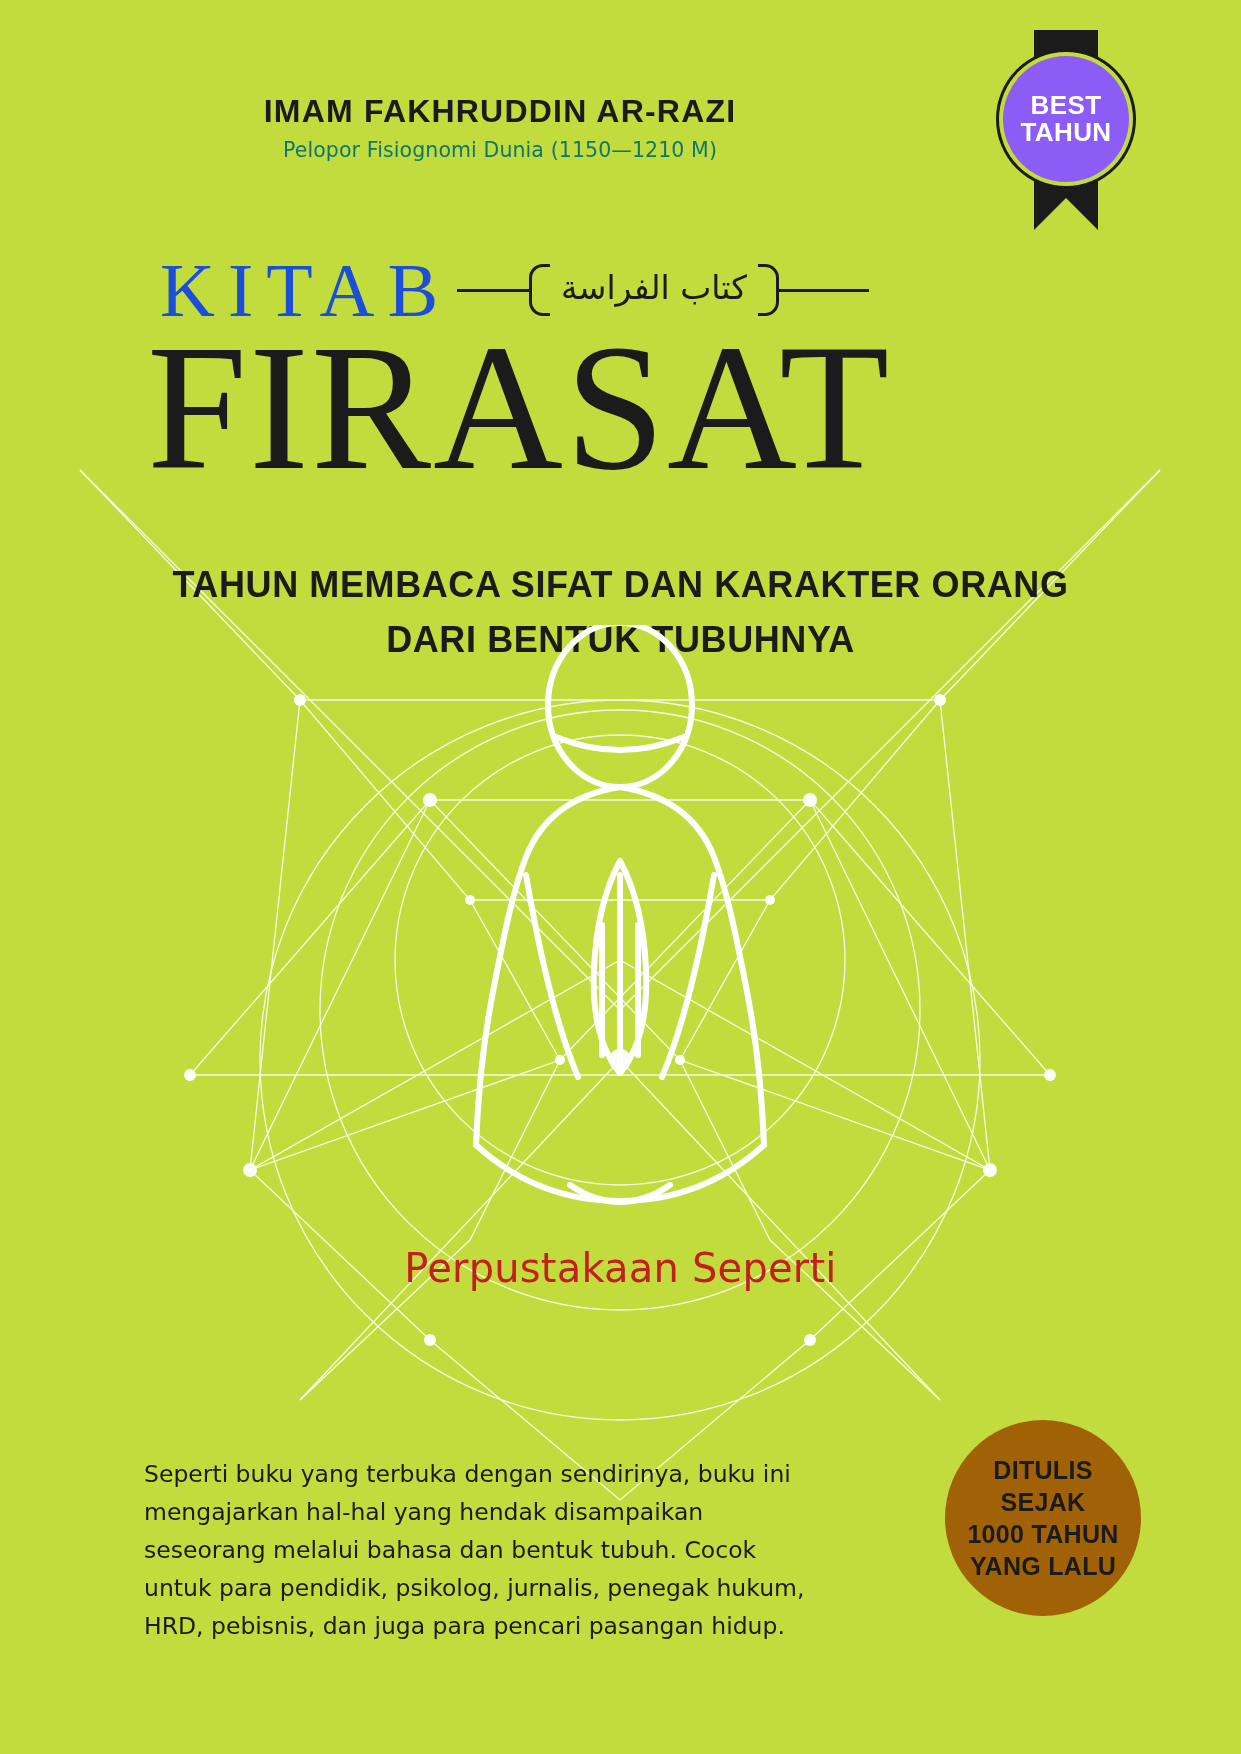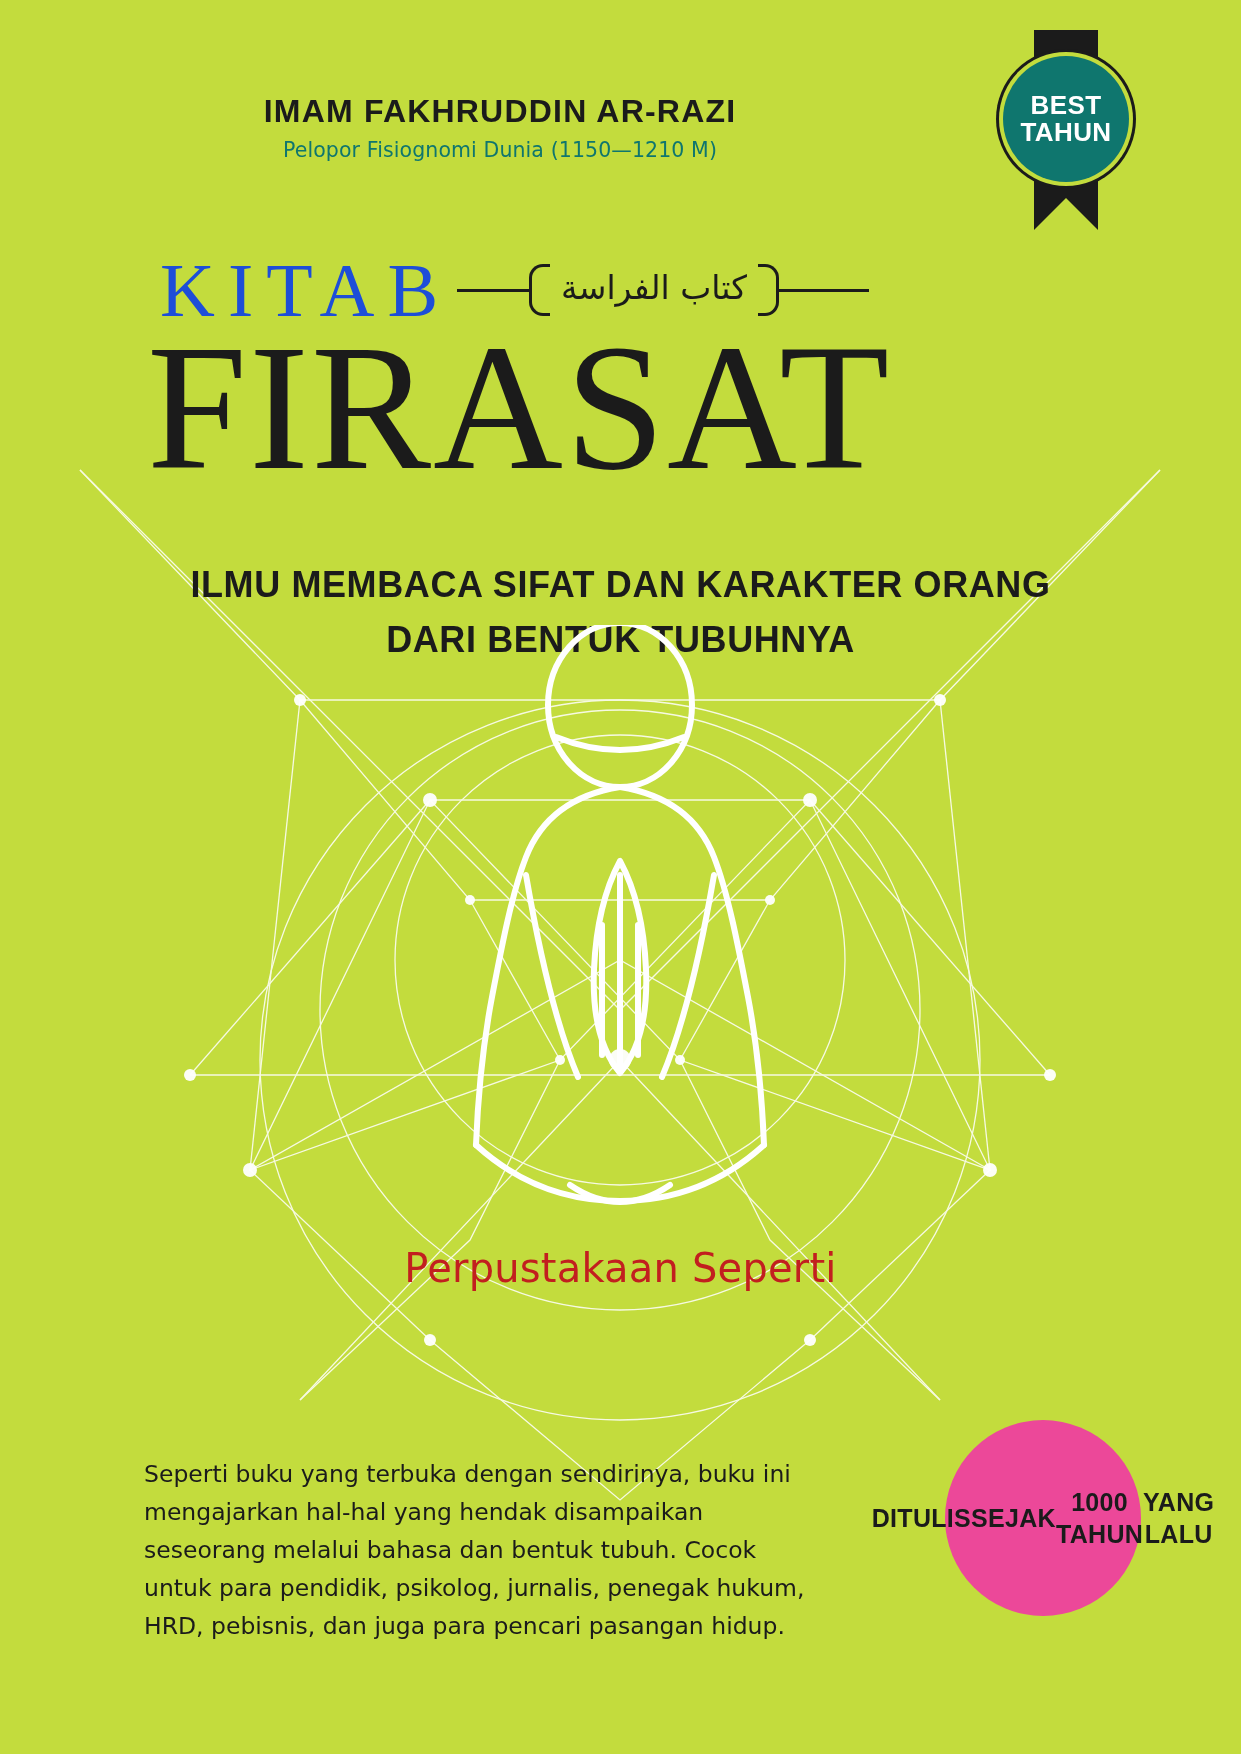--- a/index.html
+++ b/index.html
@@ -75,21 +75,21 @@
     background: #1b1b1b;
     clip-path: polygon(0 0, 100% 0, 100% 100%, 50% 84%, 0 100%);
   }
   .badge-circle {
     position: absolute;
     left: 0;
     top: 26px;
     width: 126px;
     height: 126px;
     border-radius: 50%;
-    background: #0f766e;
+    background: #8b5cf6;
     color: #ffffff;
     display: flex;
     flex-direction: column;
     align-items: center;
     justify-content: center;
     box-shadow: 0 0 0 4px #c3dc3d, 0 0 0 7px #1b1b1b;
   }
   .badge-circle span {
     font-family: "Liberation Sans", sans-serif;
     font-weight: bold;
@@ -220,22 +220,23 @@
   }
 
   
   .badge-ditulis {
     position: absolute;
     right: 100px;
     bottom: 138px;
     width: 196px;
     height: 196px;
     border-radius: 50%;
-    background: #ec4899;
+    background: #a16207;
     display: flex;
+    flex-direction: column;
     align-items: center;
     justify-content: center;
     text-align: center;
   }
   .badge-ditulis span {
     font-family: "Liberation Sans", sans-serif;
     font-weight: bold;
     font-size: 25px;
     line-height: 1.28;
     color: #1b1b1b;
@@ -307,21 +308,21 @@
     <div class="kitab-rule rule-left"></div>
     <div class="arabic-plate">
       <div class="arabic-text">كتاب الفراسة</div>
     </div>
     <div class="kitab-rule rule-right"></div>
   </div>
 
   <div class="firasat">FIRASAT</div>
 
   <div class="subtitle">
-    <div>ILMU MEMBACA SIFAT DAN KARAKTER ORANG</div>
+    <div>TAHUN MEMBACA SIFAT DAN KARAKTER ORANG</div>
     <div>DARI BENTUK TUBUHNYA</div>
   </div>
 
   <svg class="figure-art" viewBox="0 0 760 660">
     <g fill="none" stroke="#ffffff" stroke-width="6" stroke-linecap="round" stroke-linejoin="round">
 
       <ellipse cx="380" cy="80" rx="72" ry="82"></ellipse>
       <path d="M316 112 q64 26 128 0"></path>
 
       <path d="M380 162 C330 170 300 196 286 232

